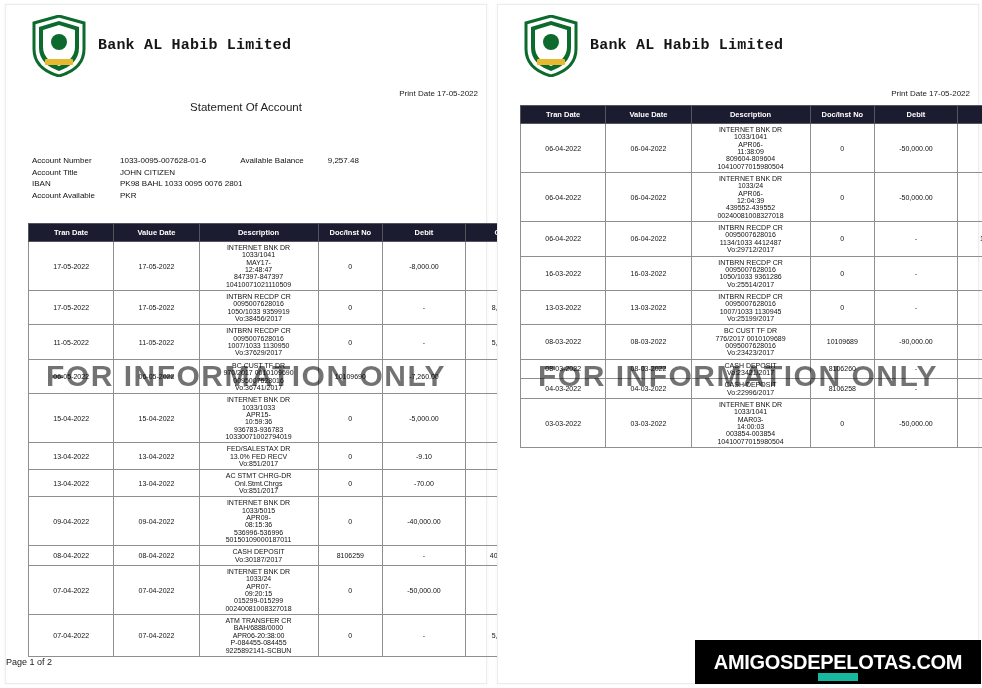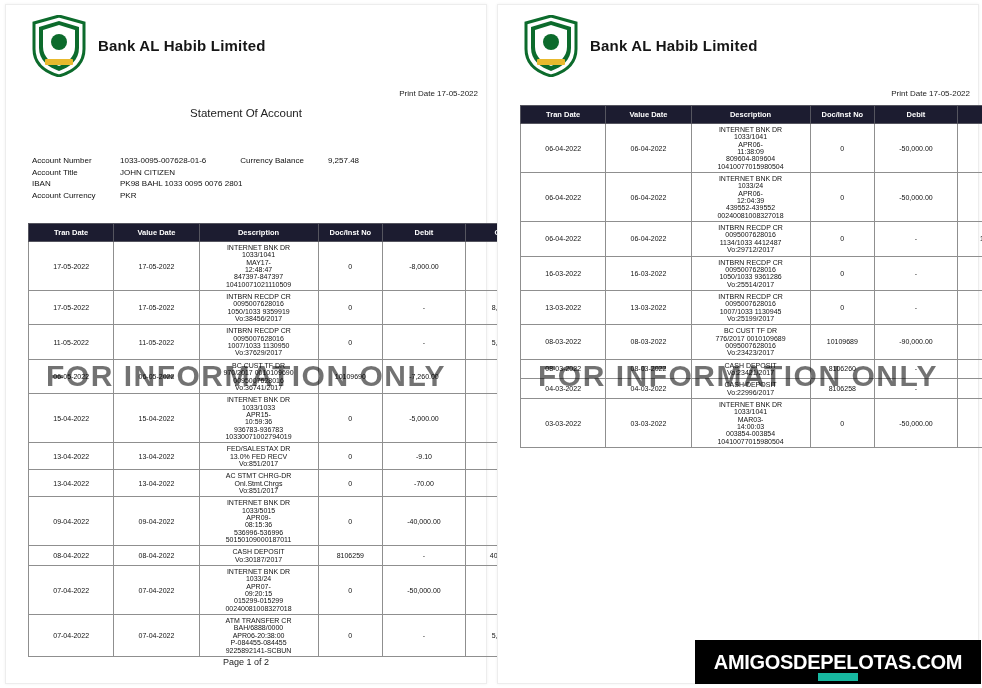--- a/index.html
+++ b/index.html
@@ -9,25 +9,25 @@
   }
   .page{
     position:absolute;top:4px;width:480px;height:678px;background:#fff;
     border:1px solid #ededed;box-shadow:0 0 3px rgba(0,0,0,.06);
   }
   .page-1{left:5px;}
   .page-2{left:497px;}
   .logo{position:absolute;left:26px;top:10px;width:54px;height:62px;}
   .bank-name{
     position:absolute;left:92px;top:32px;
-    font-family:Liberation Sans, sans-serif;font-weight:bold;font-size:15px;color:#161616;
+    font-family:Liberation Mono, monospace;font-weight:bold;font-size:15px;color:#161616;
     letter-spacing:.2px;
   }
   .print-date{position:absolute;right:8px;top:84px;font-size:8px;color:#222;}
-  .stmt-title{position:absolute;top:102px;left:0;width:100%;text-align:center;font-size:11.5px;color:#222;}
+  .stmt-title{position:absolute;top:96px;left:0;width:100%;text-align:center;font-size:11.5px;color:#222;}
   .stmt-sub{position:absolute;top:128px;left:0;width:100%;text-align:center;font-size:7.5px;color:#333;}
   .acct{position:absolute;top:150px;left:26px;font-size:8px;color:#111;}
   .acct-row{display:flex;line-height:11.5px;}
   .acct-label{width:88px;}
   .acct-val{}
   .bal-label{margin-left:34px;}
   .bal-val{margin-left:24px;}
   table.txn{
     position:absolute;left:22px;width:518px;border-collapse:collapse;table-layout:fixed;
   }
@@ -42,21 +42,21 @@
     vertical-align:middle;color:#111;
   }
   td.c-desc{white-space:pre-line;font-size:6.8px;line-height:1.05;}
   .col-d1{width:16.5%;} .col-d2{width:16.5%;} .col-desc{width:23%;}
   .col-doc{width:12.5%;} .col-dr{width:16%;} .col-cr{width:15.5%;}
   .watermark{
     position:absolute;top:354px;left:0;width:100%;text-align:center;
     font-size:30px;font-weight:bold;color:#000000;opacity:.55;
     letter-spacing:1.5px;white-space:nowrap;pointer-events:none;z-index:5;
   }
-  .pg-footer{position:absolute;bottom:16px;left:0;width:100%;text-align:center;font-size:9px;color:#222;}
+  .pg-footer{position:absolute;bottom:16px;left:0;width:100%;text-align:left;font-size:9px;color:#222;}
   .brand{
     position:absolute;right:1px;bottom:4px;width:286px;height:44px;background:#000;
     display:flex;align-items:center;justify-content:center;z-index:10;
   }
   .brand-text{color:#fff;font-weight:bold;font-size:20px;letter-spacing:-0.3px;}
   .brand-badge{position:absolute;bottom:3px;left:50%;transform:translateX(-50%);
     width:40px;height:8px;background:#17b8a0;}
 </style>
 </head>
 <body>
@@ -74,33 +74,33 @@
   </span>
   <div class="bank-name">Bank AL Habib Limited</div>
   <div class="print-date">Print Date 17-05-2022</div>
 
   <div class="stmt-title">Statement Of Account</div>
 
   <div class="acct">
     <div class="acct-row">
       <span class="acct-label">Account Number</span>
       <span class="acct-val">1033-0095-007628-01-6</span>
-      <span class="bal-label">Currency Balance</span>
+      <span class="bal-label">Available Balance</span>
       <span class="bal-val">9,257.48</span>
     </div>
     <div class="acct-row">
       <span class="acct-label">Account Title</span>
       <span class="acct-val">JOHN CITIZEN</span>
     </div>
     <div class="acct-row">
       <span class="acct-label">IBAN</span>
       <span class="acct-val">PK98 BAHL 1033 0095 0076 2801</span>
     </div>
     <div class="acct-row">
-      <span class="acct-label">Account Currency</span>
+      <span class="acct-label">Account Available</span>
       <span class="acct-val">PKR</span>
     </div>
   </div>
 
   <table class="txn">
     <colgroup>
       <col class="col-d1">
         <col class="col-d2">
         <col class="col-desc">
         <col class="col-doc">

